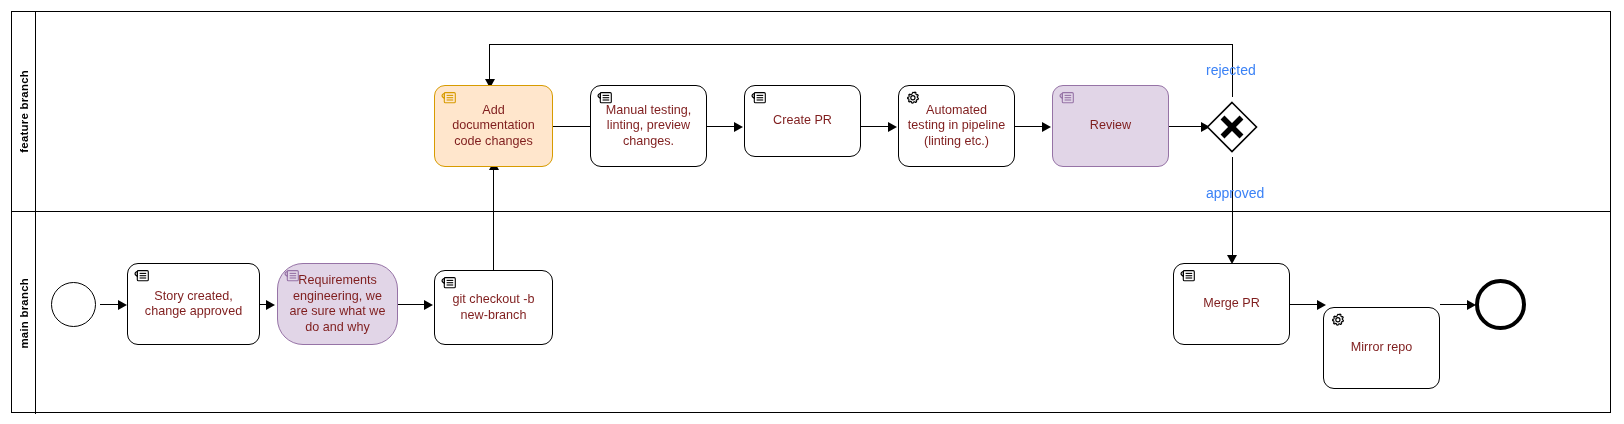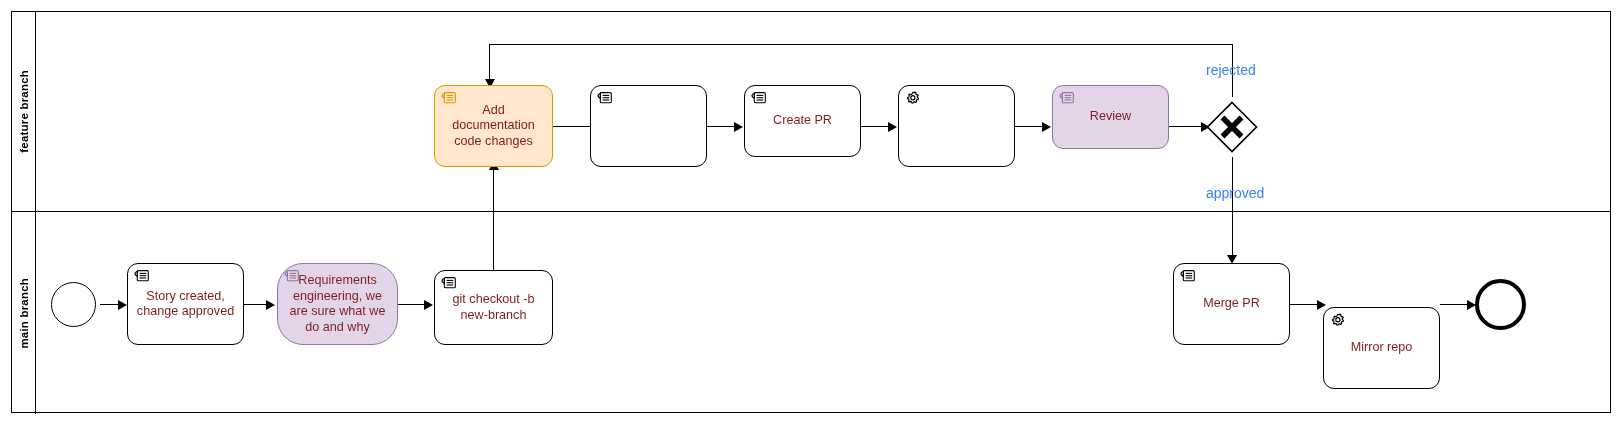--- a/index.html
+++ b/index.html
@@ -203,20 +203,21 @@
   <div class="node task" style="left:590px;top:85px;width:117px;height:82px;">
     <span class="tico">
       <svg viewBox="0 0 18 17" aria-hidden="true">
         <path d="M2.6 4.3 C2.0 5.2 2.0 6.6 2.9 7.3 L4.4 8.4 L4.4 3.2 Z" fill="none" stroke="#000" stroke-width="1.1"></path>
         <rect x="4.3" y="2.6" width="11" height="10.2" rx="1.1" fill="none" stroke="#000" stroke-width="1.1"></rect>
         <line x1="6.6" y1="5.4" x2="13.2" y2="5.4" stroke="#000" stroke-width="1.1"></line>
         <line x1="6.6" y1="7.7" x2="13.2" y2="7.7" stroke="#000" stroke-width="1.1"></line>
         <line x1="6.6" y1="10.0" x2="13.2" y2="10.0" stroke="#000" stroke-width="1.1"></line>
       </svg>
     </span>
+    <span class="label">Manual testing, linting, preview changes.</span>
   </div>
 
   <div class="node task" style="left:744px;top:85px;width:117px;height:72px;">
     <span class="tico">
       <svg viewBox="0 0 18 17" aria-hidden="true">
         <path d="M2.6 4.3 C2.0 5.2 2.0 6.6 2.9 7.3 L4.4 8.4 L4.4 3.2 Z" fill="none" stroke="#000" stroke-width="1.1"></path>
         <rect x="4.3" y="2.6" width="11" height="10.2" rx="1.1" fill="none" stroke="#000" stroke-width="1.1"></rect>
         <line x1="6.6" y1="5.4" x2="13.2" y2="5.4" stroke="#000" stroke-width="1.1"></line>
         <line x1="6.6" y1="7.7" x2="13.2" y2="7.7" stroke="#000" stroke-width="1.1"></line>
         <line x1="6.6" y1="10.0" x2="13.2" y2="10.0" stroke="#000" stroke-width="1.1"></line>
@@ -230,23 +231,24 @@
       <svg viewBox="0 0 18 17" aria-hidden="true">
         <g fill="none" stroke="#000" stroke-width="1.15" stroke-linejoin="round">
           <path d="M8.9 2.3 L10.2 2.8 L11.0 2.0 L12.1 2.9 L11.7 3.9 L12.6 4.8 L13.7 4.5 L14.2 5.8 L13.3 6.5
                    L13.4 7.8 L14.4 8.3 L14.0 9.6 L12.9 9.6 L12.2 10.7 L12.6 11.7 L11.5 12.5 L10.7 11.8
                    L9.4 12.1 L9.0 13.1 L7.7 13.0 L7.5 11.9 L6.3 11.4 L5.4 12.0 L4.5 11.0 L5.1 10.1
                    L4.7 8.9 L3.6 8.6 L3.7 7.3 L4.8 7.1 L5.3 5.9 L4.7 5.0 L5.7 4.1 L6.6 4.7 L7.8 4.3 Z"></path>
           <circle cx="8.9" cy="7.7" r="2.1"></circle>
         </g>
       </svg>
     </span>
-  </div>
-
-  <div class="node task accent-purple" style="left:1052px;top:85px;width:117px;height:64px;">
+    <span class="label">Automated testing in pipeline (linting etc.)</span>
+  </div>
+
+  <div class="node task accent-purple" style="left:1052px;top:85px;width:117px;height:82px;">
     <span class="tico">
       <svg viewBox="0 0 18 17" aria-hidden="true">
         <path d="M2.6 4.3 C2.0 5.2 2.0 6.6 2.9 7.3 L4.4 8.4 L4.4 3.2 Z" fill="none" stroke="#9673a6" stroke-width="1.1"></path>
         <rect x="4.3" y="2.6" width="11" height="10.2" rx="1.1" fill="none" stroke="#9673a6" stroke-width="1.1"></rect>
         <line x1="6.6" y1="5.4" x2="13.2" y2="5.4" stroke="#9673a6" stroke-width="1.1"></line>
         <line x1="6.6" y1="7.7" x2="13.2" y2="7.7" stroke="#9673a6" stroke-width="1.1"></line>
         <line x1="6.6" y1="10.0" x2="13.2" y2="10.0" stroke="#9673a6" stroke-width="1.1"></line>
       </svg>
     </span>
     <span class="label">Review</span>
@@ -255,21 +257,21 @@
   <div class="node gateway" style="left:1206px;top:101px;width:52px;height:52px;">
     <svg width="52" height="52" viewBox="0 0 52 52" aria-hidden="true">
       <polygon points="26,1.5 50.5,26 26,50.5 1.5,26" fill="#ffffff" stroke="#000" stroke-width="1.6"></polygon>
       <line x1="16.5" y1="16.5" x2="35.5" y2="35.5" stroke="#000" stroke-width="5.4" stroke-linecap="butt"></line>
       <line x1="35.5" y1="16.5" x2="16.5" y2="35.5" stroke="#000" stroke-width="5.4" stroke-linecap="butt"></line>
     </svg>
   </div>
 
   <div class="node event start" style="left:51px;top:282px;width:45px;height:45px;"></div>
 
-  <div class="node task" style="left:127px;top:263px;width:117px;height:82px;">
+  <div class="node task" style="left:127px;top:263px;width:133px;height:82px;">
     <span class="tico">
       <svg viewBox="0 0 18 17" aria-hidden="true">
         <path d="M2.6 4.3 C2.0 5.2 2.0 6.6 2.9 7.3 L4.4 8.4 L4.4 3.2 Z" fill="none" stroke="#000" stroke-width="1.1"></path>
         <rect x="4.3" y="2.6" width="11" height="10.2" rx="1.1" fill="none" stroke="#000" stroke-width="1.1"></rect>
         <line x1="6.6" y1="5.4" x2="13.2" y2="5.4" stroke="#000" stroke-width="1.1"></line>
         <line x1="6.6" y1="7.7" x2="13.2" y2="7.7" stroke="#000" stroke-width="1.1"></line>
         <line x1="6.6" y1="10.0" x2="13.2" y2="10.0" stroke="#000" stroke-width="1.1"></line>
       </svg>
     </span>
     <span class="label">Story created, change approved</span>

